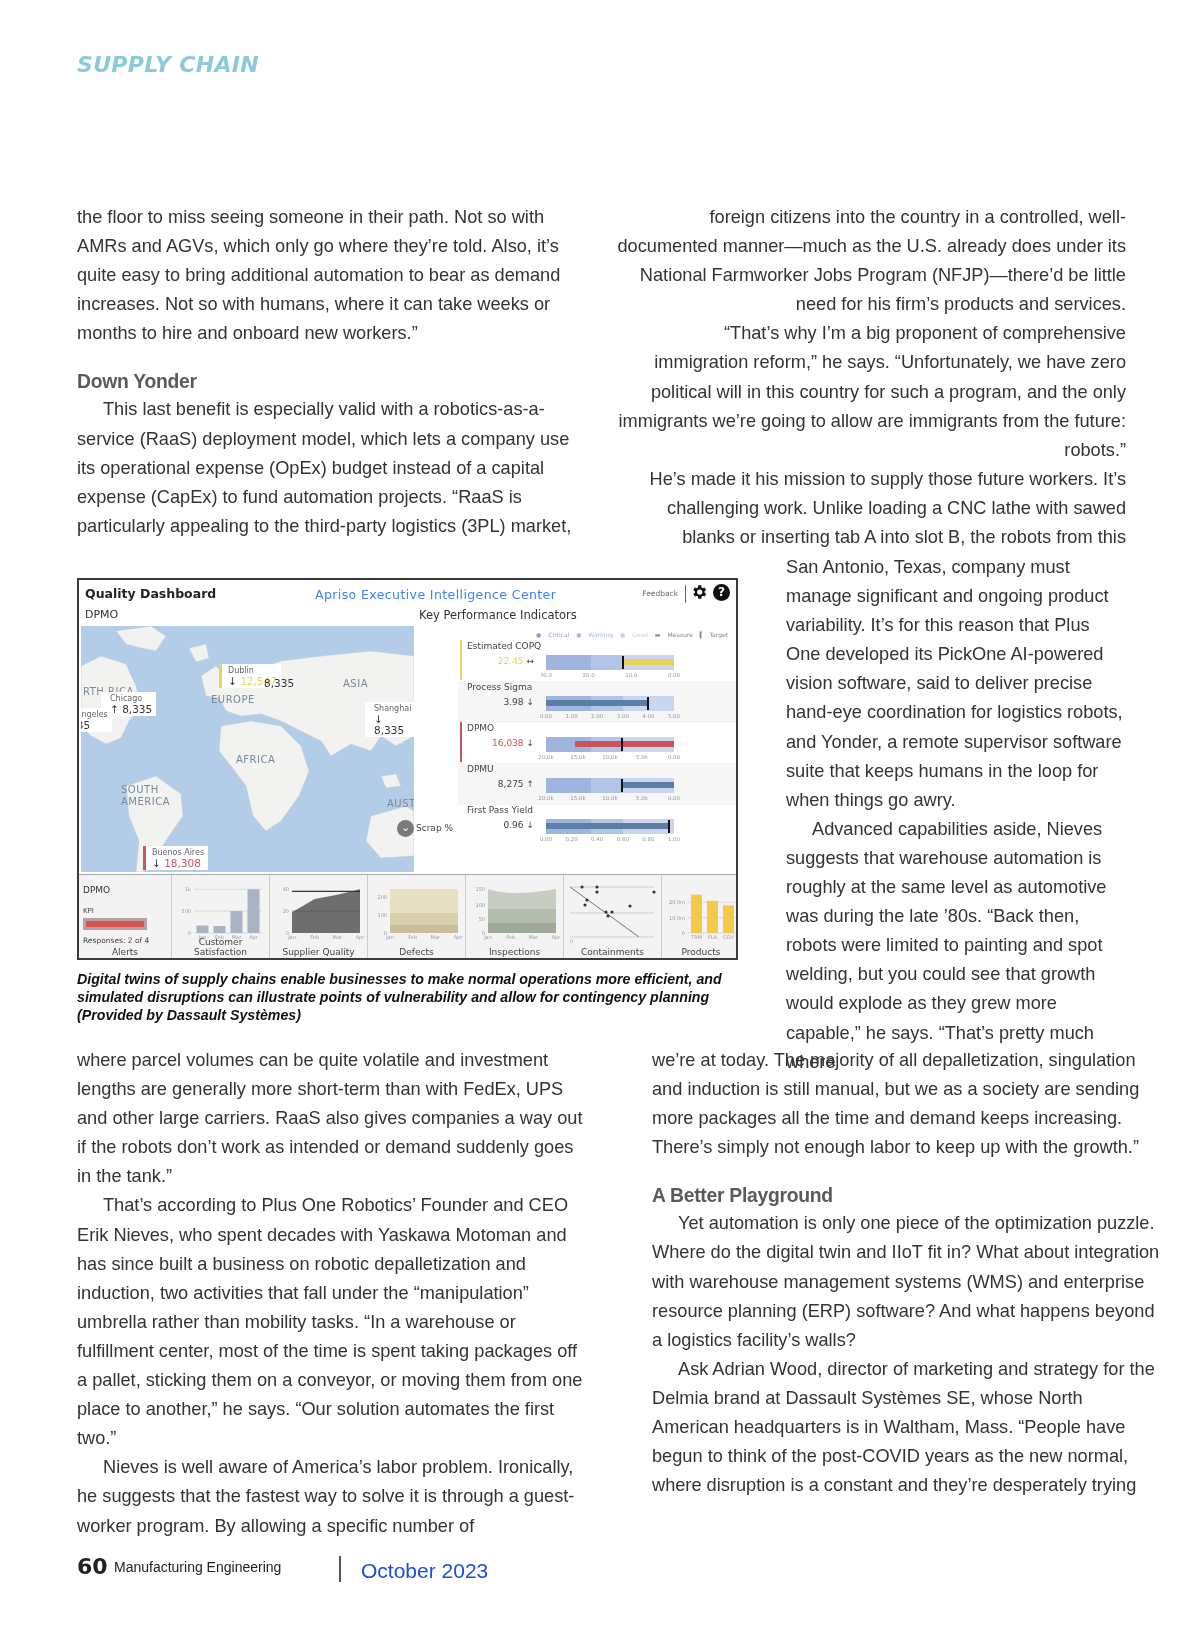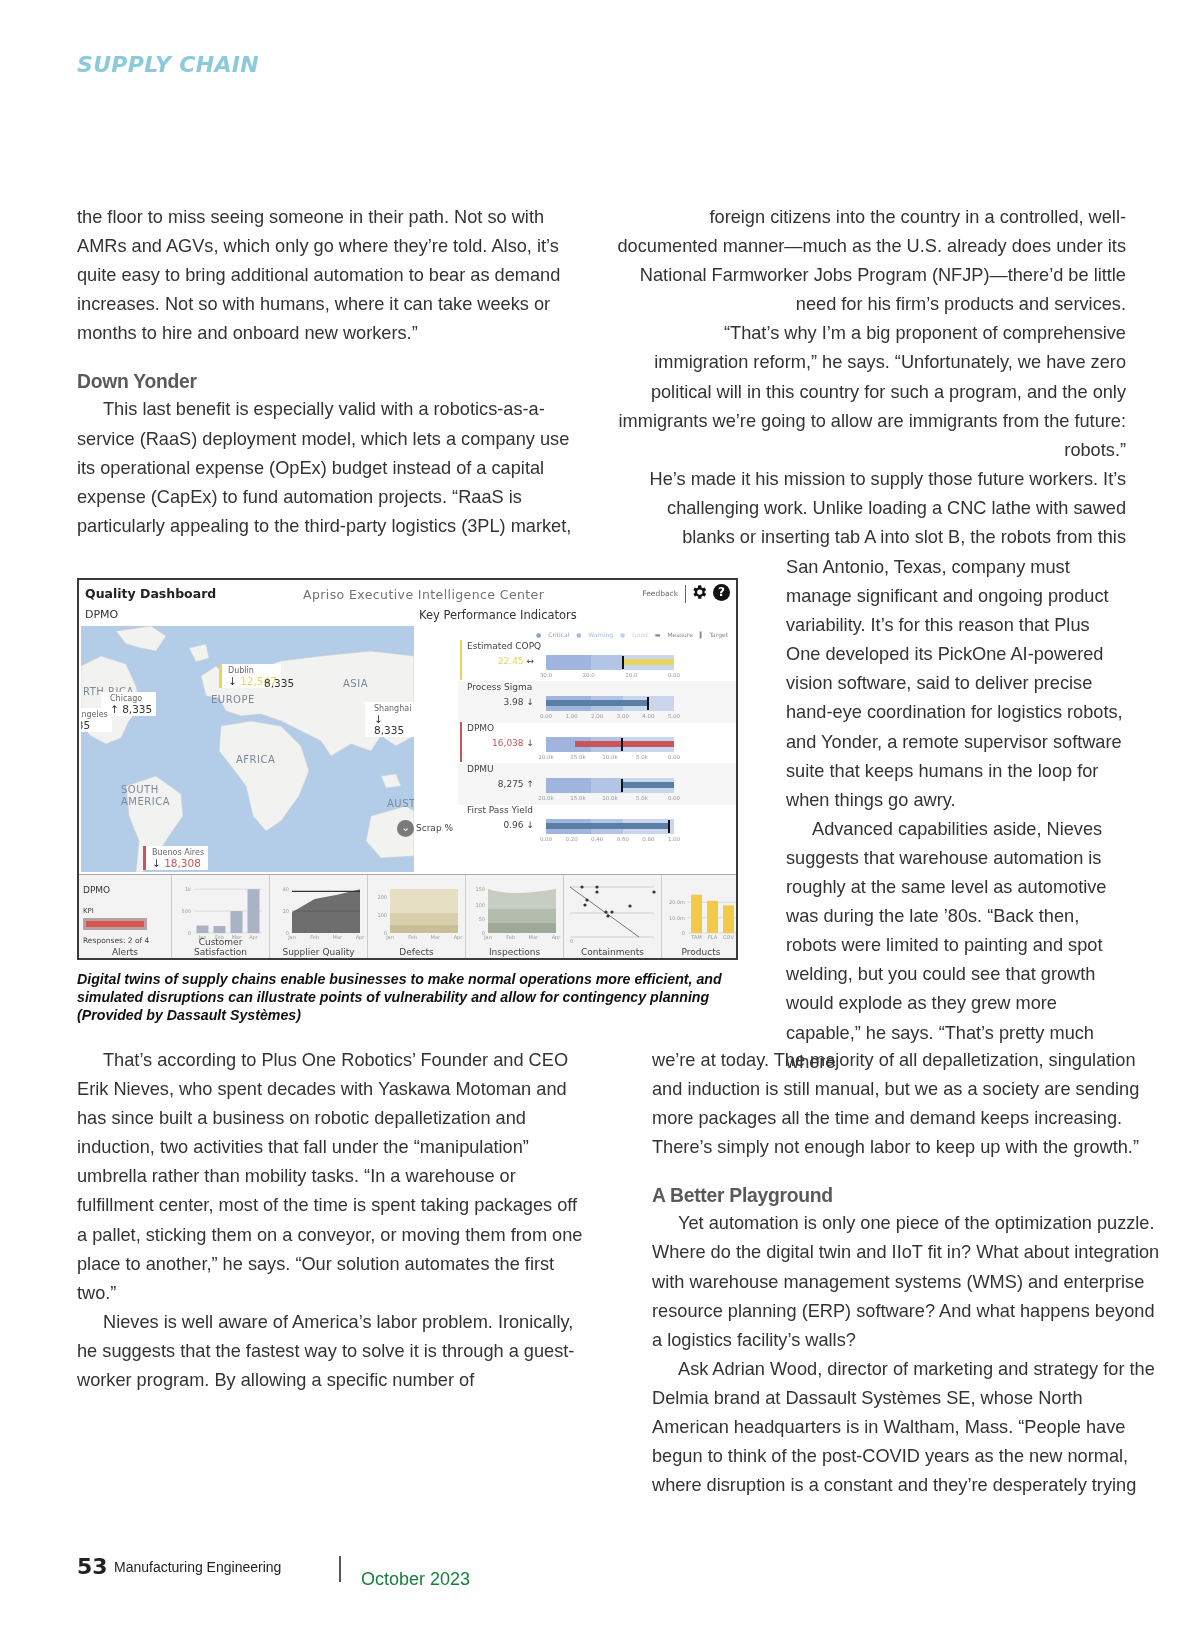--- a/index.html
+++ b/index.html
@@ -28,21 +28,21 @@
   #col-right-bottom { left: 616px; top: 1046px; width: 510px; margin-left: 36px; }
 
   
   .figure {
     position: absolute; left: 77px; top: 578px; width: 661px; height: 382px;
     border: 2px solid #3a3a3a; background: #fff; overflow: hidden;
     font-family: "DejaVu Sans", sans-serif;
   }
   .fig-header { position: absolute; left: 0; top: 0; width: 100%; height: 26px; }
   .fig-title { position: absolute; left: 6px; top: 6px; font-size: 12.5px; color: #222; font-weight: bold; }
-  .fig-center { position: absolute; left: 224px; top: 7px; font-size: 12.5px; color: #737373; letter-spacing: 0.4px; }
+  .fig-center { position: absolute; left: 236px; top: 7px; font-size: 12.5px; color: #3b82f6; letter-spacing: 0.4px; }
   .fig-feedback { position: absolute; right: 58px; top: 9px; font-size: 7.5px; color: #666; }
   .fig-sep { position: absolute; right: 50px; top: 5px; width: 1px; height: 18px; background: #666; }
   .fig-gear { position: absolute; right: 28px; top: 3px; width: 18px; height: 18px; }
   .fig-help { position: absolute; right: 6px; top: 4px; width: 17px; height: 17px; border-radius: 50%; background: #111; color: #fff; font-size: 12px; font-weight: bold; text-align: center; line-height: 17px; }
 
   .fig-dpmo-label { position: absolute; left: 6px; top: 28px; font-size: 11px; color: #333; }
   .map {
     position: absolute; left: 2px; top: 46px; width: 333px; height: 246px;
     background: #b3cde8; overflow: hidden;
   }
@@ -93,21 +93,21 @@
   .caption {
     position: absolute; left: 77px; top: 970px; width: 660px;
     font-family: "Liberation Sans", sans-serif; font-weight: bold; font-style: italic;
     font-size: 14.2px; line-height: 18px; color: #111;
   }
 
   .footer { position: absolute; left: 77px; top: 1554px; height: 30px; }
   .page-num { position: absolute; left: 0; top: 0; font-family: "DejaVu Sans", sans-serif; font-weight: bold; font-size: 22px; color: #222; }
   .pub-name { position: absolute; left: 37px; top: 5px; font-size: 14px; color: #222; white-space: nowrap; }
   .footer-sep { position: absolute; left: 262px; top: 2px; width: 2px; height: 26px; background: #555; }
-  .pub-date { position: absolute; left: 284px; top: 15px; font-size: 18px; color: #15803d; white-space: nowrap; }
+  .pub-date { position: absolute; left: 284px; top: 5px; font-size: 21px; color: #1d4ed8; white-space: nowrap; }
 </style>
 </head>
 <body>
 
 <div class="section-tag">SUPPLY CHAIN</div>
 
 <div class="col" id="col-left-top">
   <p>the floor to miss seeing someone in their path. Not so with AMRs and AGVs, which only go where they’re told. Also, it’s quite easy to bring additional automation to bear as demand increases. Not so with humans, where it can take weeks or months to hire and onboard new workers.”</p>
   <h3>Down Yonder</h3>
   <p class="ind">This last benefit is especially valid with a robotics-as-a-service (RaaS) deployment model, which lets a company use its operational expense (OpEx) budget instead of a capital expense (CapEx) to fund automation projects. “RaaS is particularly appealing to the third-party logistics (3PL) market,</p>
@@ -405,29 +405,30 @@
           <text x="66.5" y="64" font-size="5" fill="#999" text-anchor="middle" font-family="DejaVu Sans, sans-serif">COV</text>
         </svg>
       <div class="tile-label">Products</div>
     </div>
   </div>
 </div>
 
 <div class="caption">Digital twins of supply chains enable businesses to make normal operations more efficient, and simulated disruptions can illustrate points of vulnerability and allow for contingency planning (Provided by Dassault Systèmes)</div>
 
 <div class="col" id="col-left-bottom">
+  <p>where parcel volumes can be quite volatile and investment lengths are generally more short-term than with FedEx, UPS and other large carriers. RaaS also gives companies a way out if the robots don’t work as intended or demand suddenly goes in the tank.”</p>
   <p class="ind">That’s according to Plus One Robotics’ Founder and CEO Erik Nieves, who spent decades with Yaskawa Motoman and has since built a business on robotic depalletization and induction, two activities that fall under the “manipulation” umbrella rather than mobility tasks. “In a warehouse or fulfillment center, most of the time is spent taking packages off a pallet, sticking them on a conveyor, or moving them from one place to another,” he says. “Our solution automates the first two.”</p>
   <p class="ind">Nieves is well aware of America’s labor problem. Ironically, he suggests that the fastest way to solve it is through a guest-worker program. By allowing a specific number of</p>
 </div>
 
 <div class="col" id="col-right-bottom">
   <p>we’re at today. The majority of all depalletization, singulation and induction is still manual, but we as a society are sending more packages all the time and demand keeps increasing. There’s simply not enough labor to keep up with the growth.”</p>
   <h3>A Better Playground</h3>
   <p class="ind">Yet automation is only one piece of the optimization puzzle. Where do the digital twin and IIoT fit in? What about integration with warehouse management systems (WMS) and enterprise resource planning (ERP) software? And what happens beyond a logistics facility’s walls?</p>
   <p class="ind">Ask Adrian Wood, director of marketing and strategy for the Delmia brand at Dassault Systèmes SE, whose North American headquarters is in Waltham, Mass. “People have begun to think of the post-COVID years as the new normal, where disruption is a constant and they’re desperately trying</p>
 </div>
 
 <div class="footer">
-  <span class="page-num">53</span>
+  <span class="page-num">60</span>
   <span class="pub-name">Manufacturing Engineering</span>
   <span class="footer-sep"></span>
   <span class="pub-date">October 2023</span>
 </div>
 
 </body></html>

